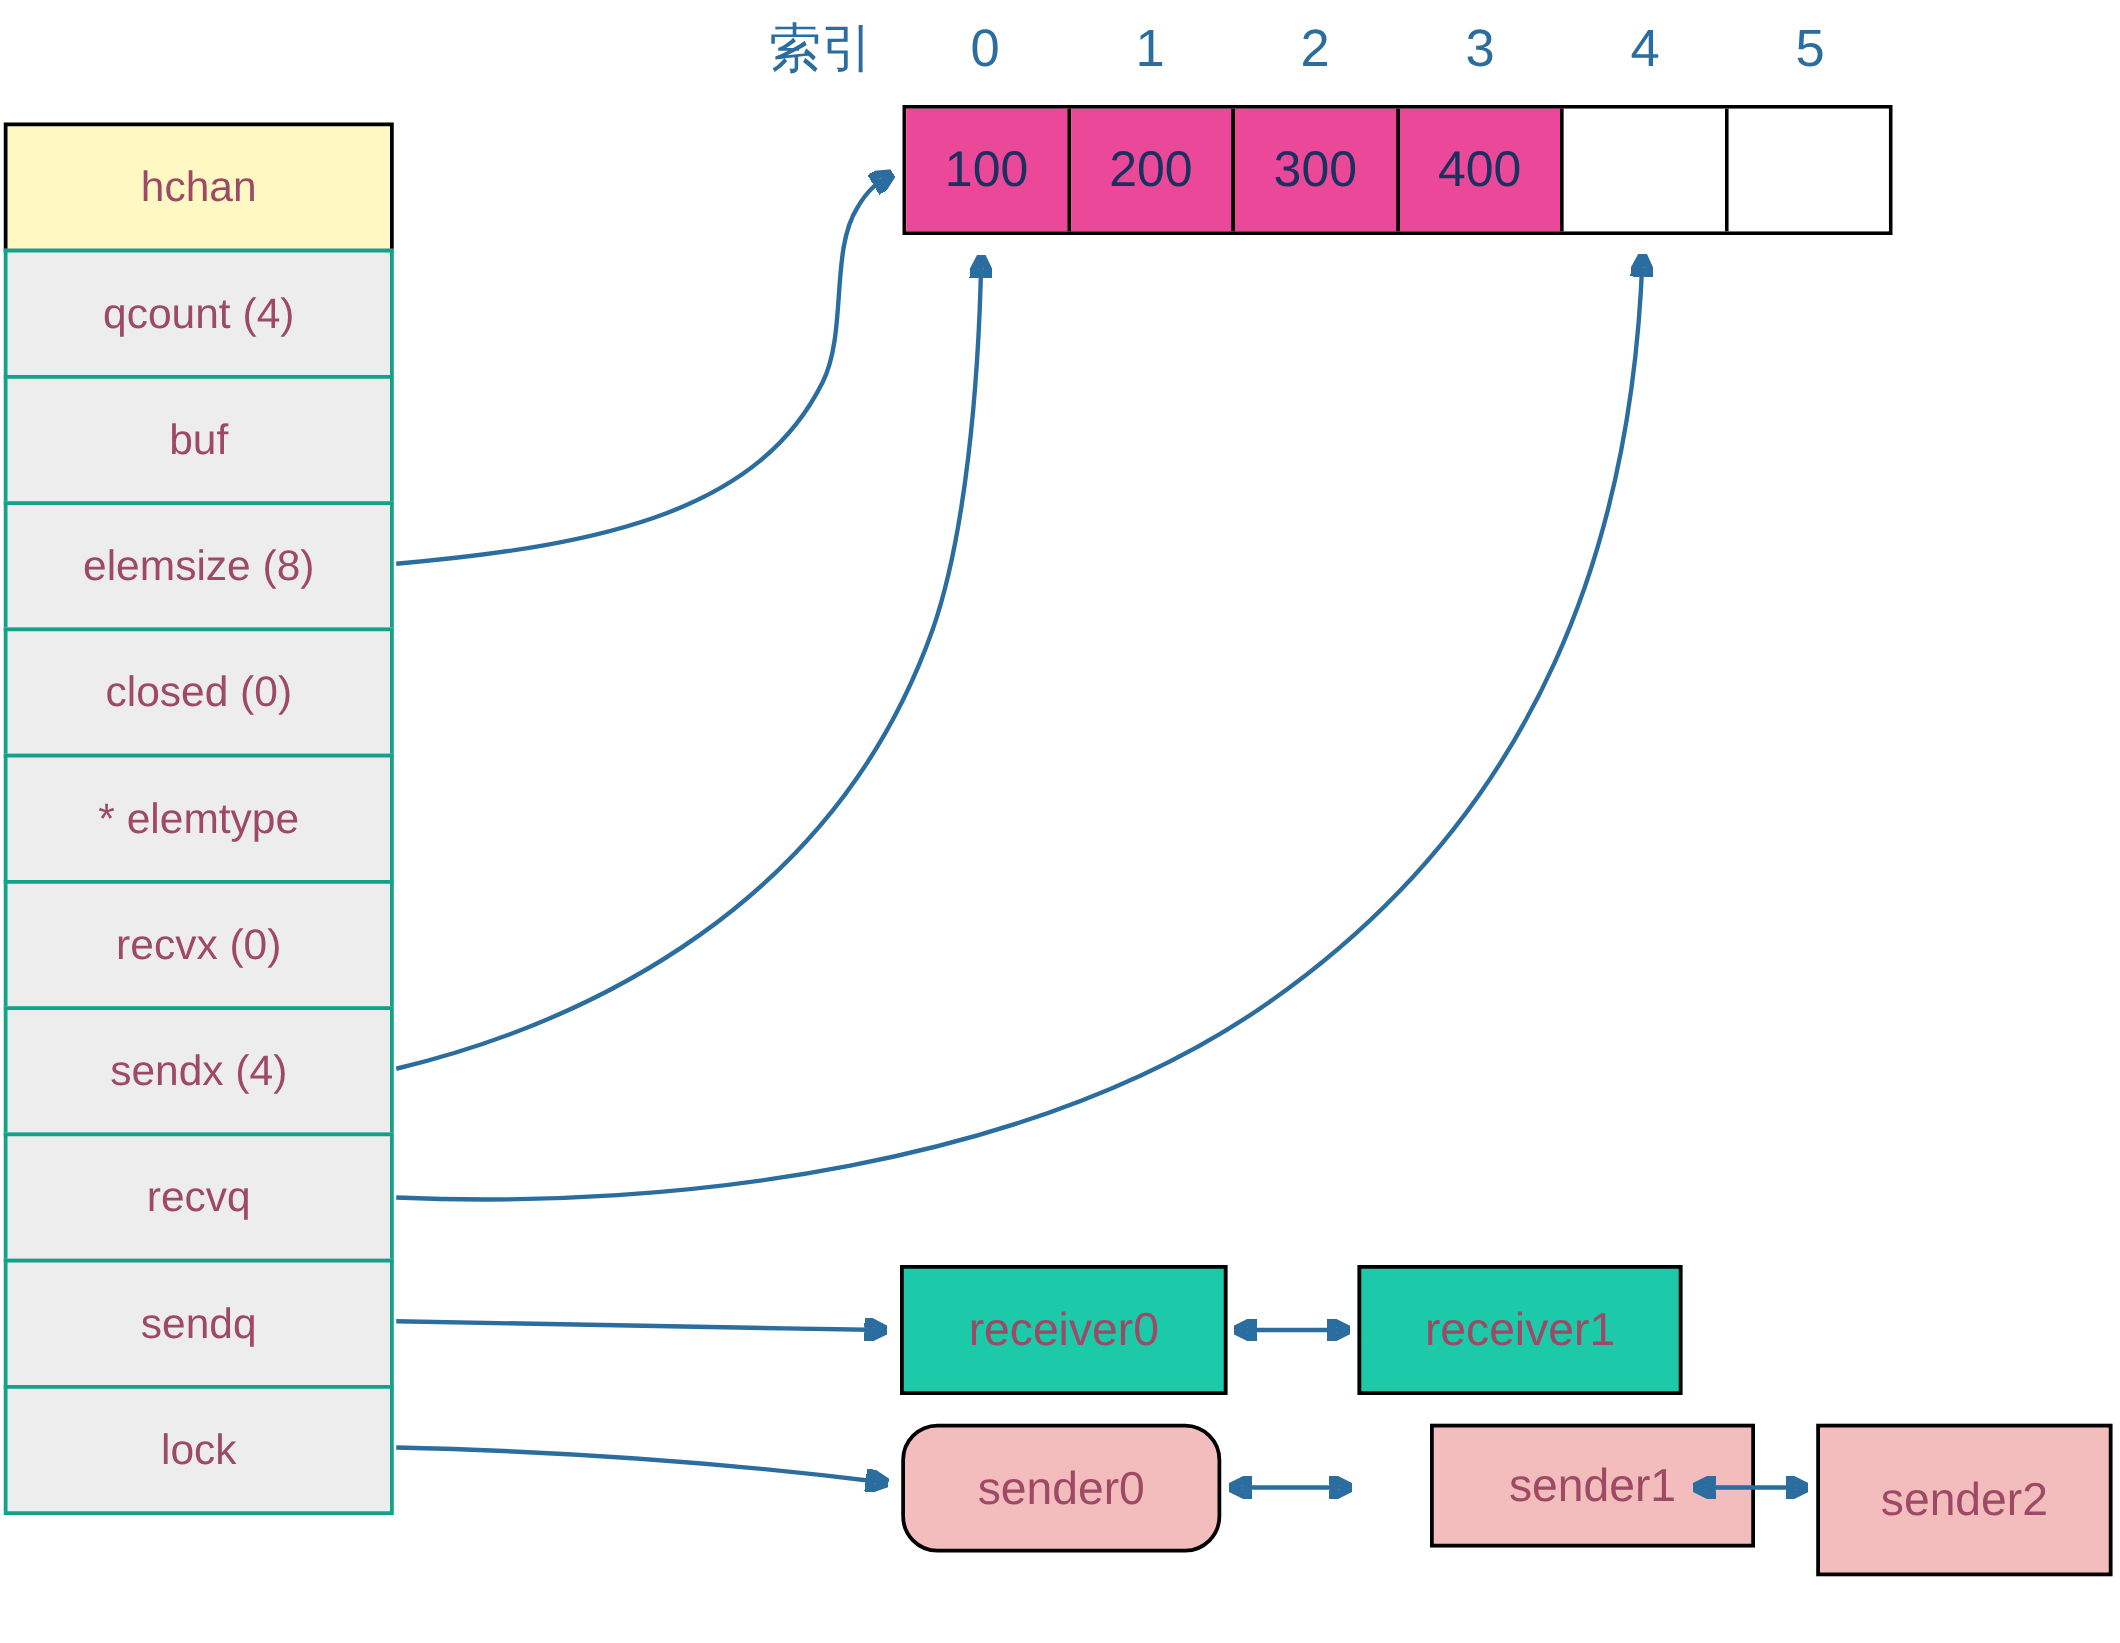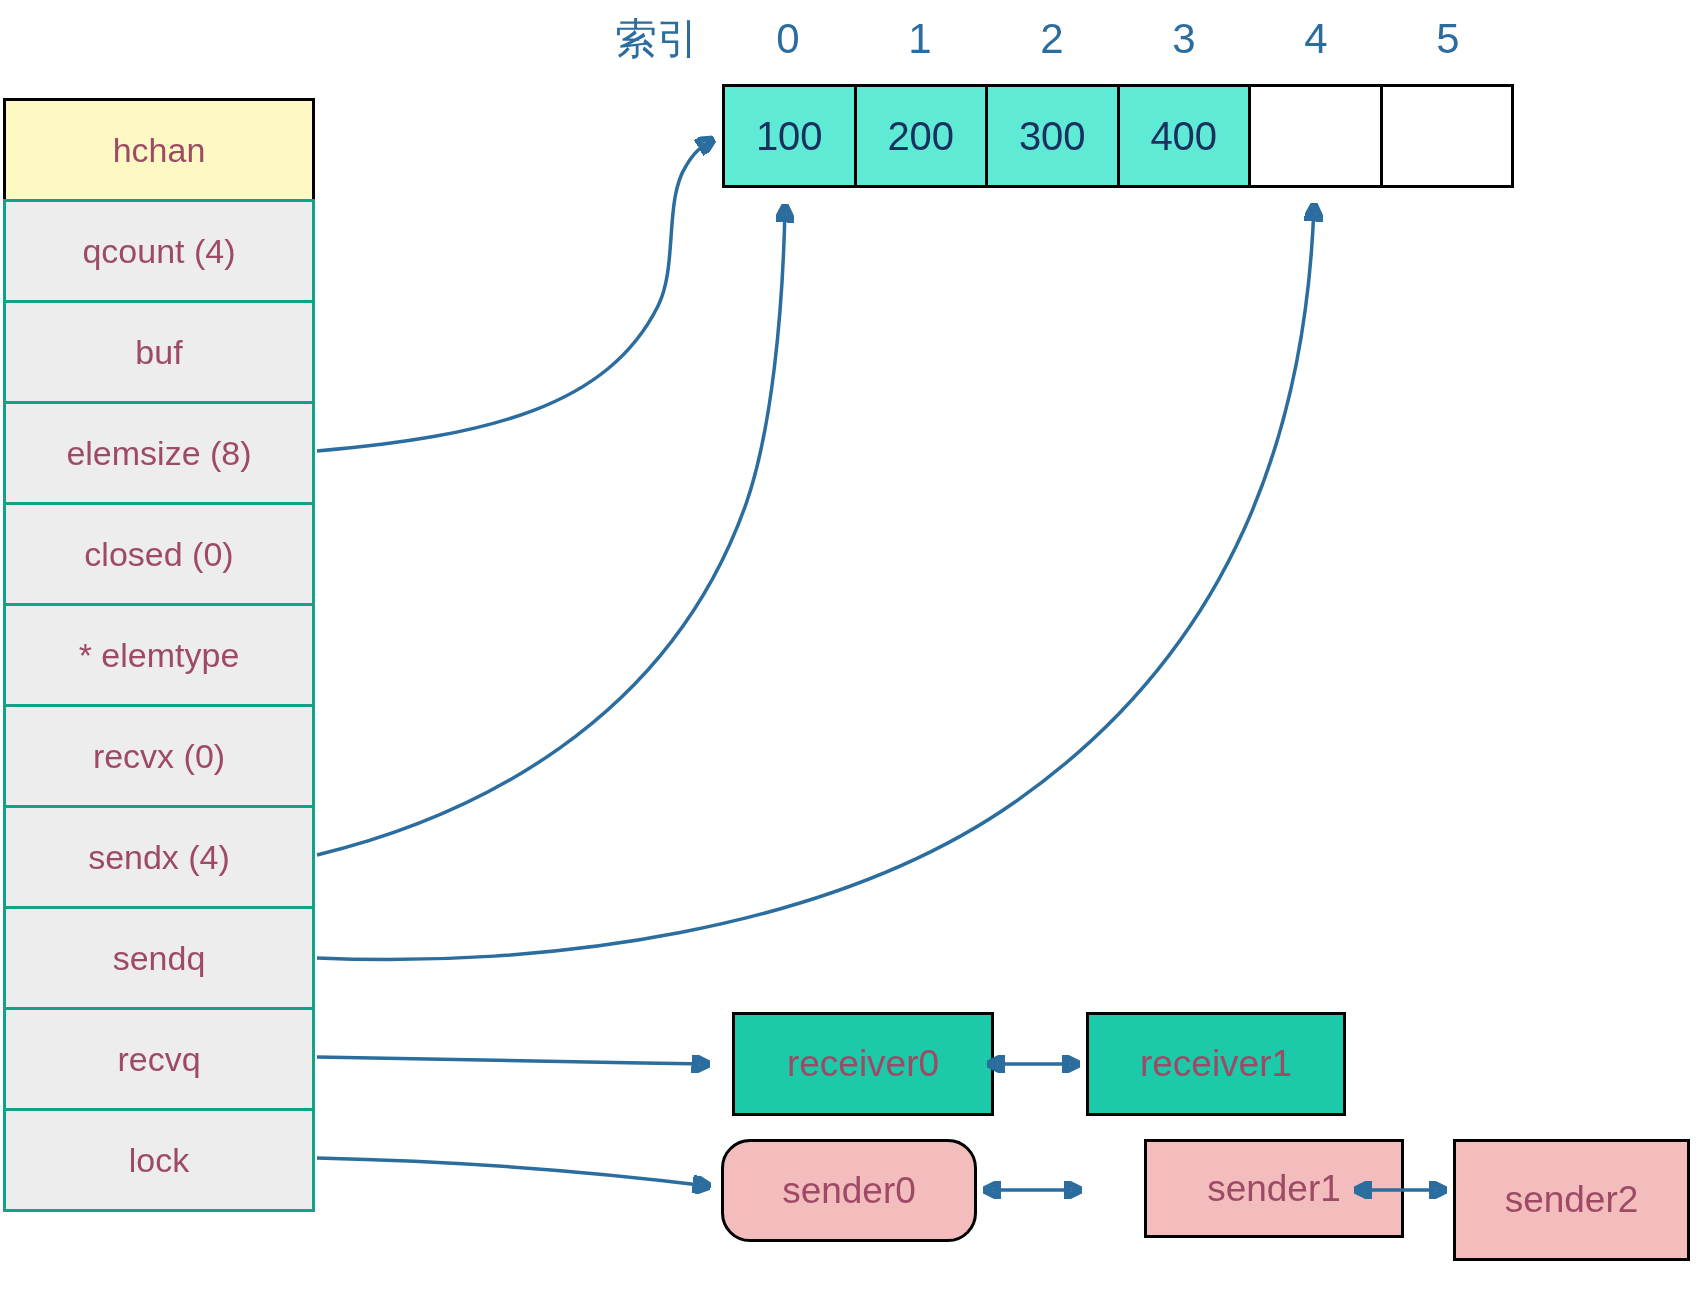--- a/index.html
+++ b/index.html
@@ -42,31 +42,31 @@
     position: absolute; left: 722px; top: 84px; width: 792px; height: 104px;
     box-sizing: border-box; border: 3px solid #000000; display: flex;
     background: #ffffff;
   }
   .arr-cell {
     box-sizing: border-box; flex: 1 1 0; border-right: 3px solid #000000;
     display: flex; align-items: center; justify-content: center;
     color: #1a3160; font-size: 40px; background: #ffffff;
   }
   .arr-cell:last-child { border-right: none; }
-  .arr-cell.filled { background: #5eead4; }
+  .arr-cell.filled { background: #ec4899; }
 
   
   .qbox {
     position: absolute; box-sizing: border-box; border: 3px solid #000000;
     display: flex; align-items: center; justify-content: center;
     color: #9e4a66; font-size: 37px;
   }
   .qbox.recv { background: #1cc9a8; }
   .qbox.send { background: #f2bdbc; }
-  #receiver0 { left: 720px;  top: 1012px; width: 262px; height: 104px; margin-left: 12px; }
+  #receiver0 { left: 720px;  top: 1012px; width: 262px; height: 104px; }
   #receiver1 { left: 1086px; top: 1012px; width: 260px; height: 104px; }
   #sender0   { left: 721px;  top: 1139px; width: 256px; height: 103px; border-radius: 29px; }
   #sender1   { left: 1144px; top: 1139px; width: 260px; height: 99px; }
   #sender2   { left: 1453px; top: 1139px; width: 237px; height: 122px; }
 
   
   svg.arrows { position: absolute; inset: 0; pointer-events: none; }
   svg.arrows path { fill: none; stroke: #2a6d9e; stroke-width: 3.5px; }
 </style>
 </head>
@@ -93,24 +93,24 @@
     <div class="struct-row">
         <span>* elemtype</span>
       </div>
     <div class="struct-row">
         <span>recvx (0)</span>
       </div>
     <div class="struct-row">
         <span>sendx (4)</span>
       </div>
     <div class="struct-row">
-        <span>sendq</span>
+        <span>recvq</span>
       </div>
     <div class="struct-row">
-        <span>recvq</span>
+        <span>sendq</span>
       </div>
     <div class="struct-row">
         <span>lock</span>
       </div>
   </div>
 
   <div class="index-caption">索引</div>
   <div class="index-row">
     <div class="idx-digit">0</div>
     <div class="idx-digit">1</div>

